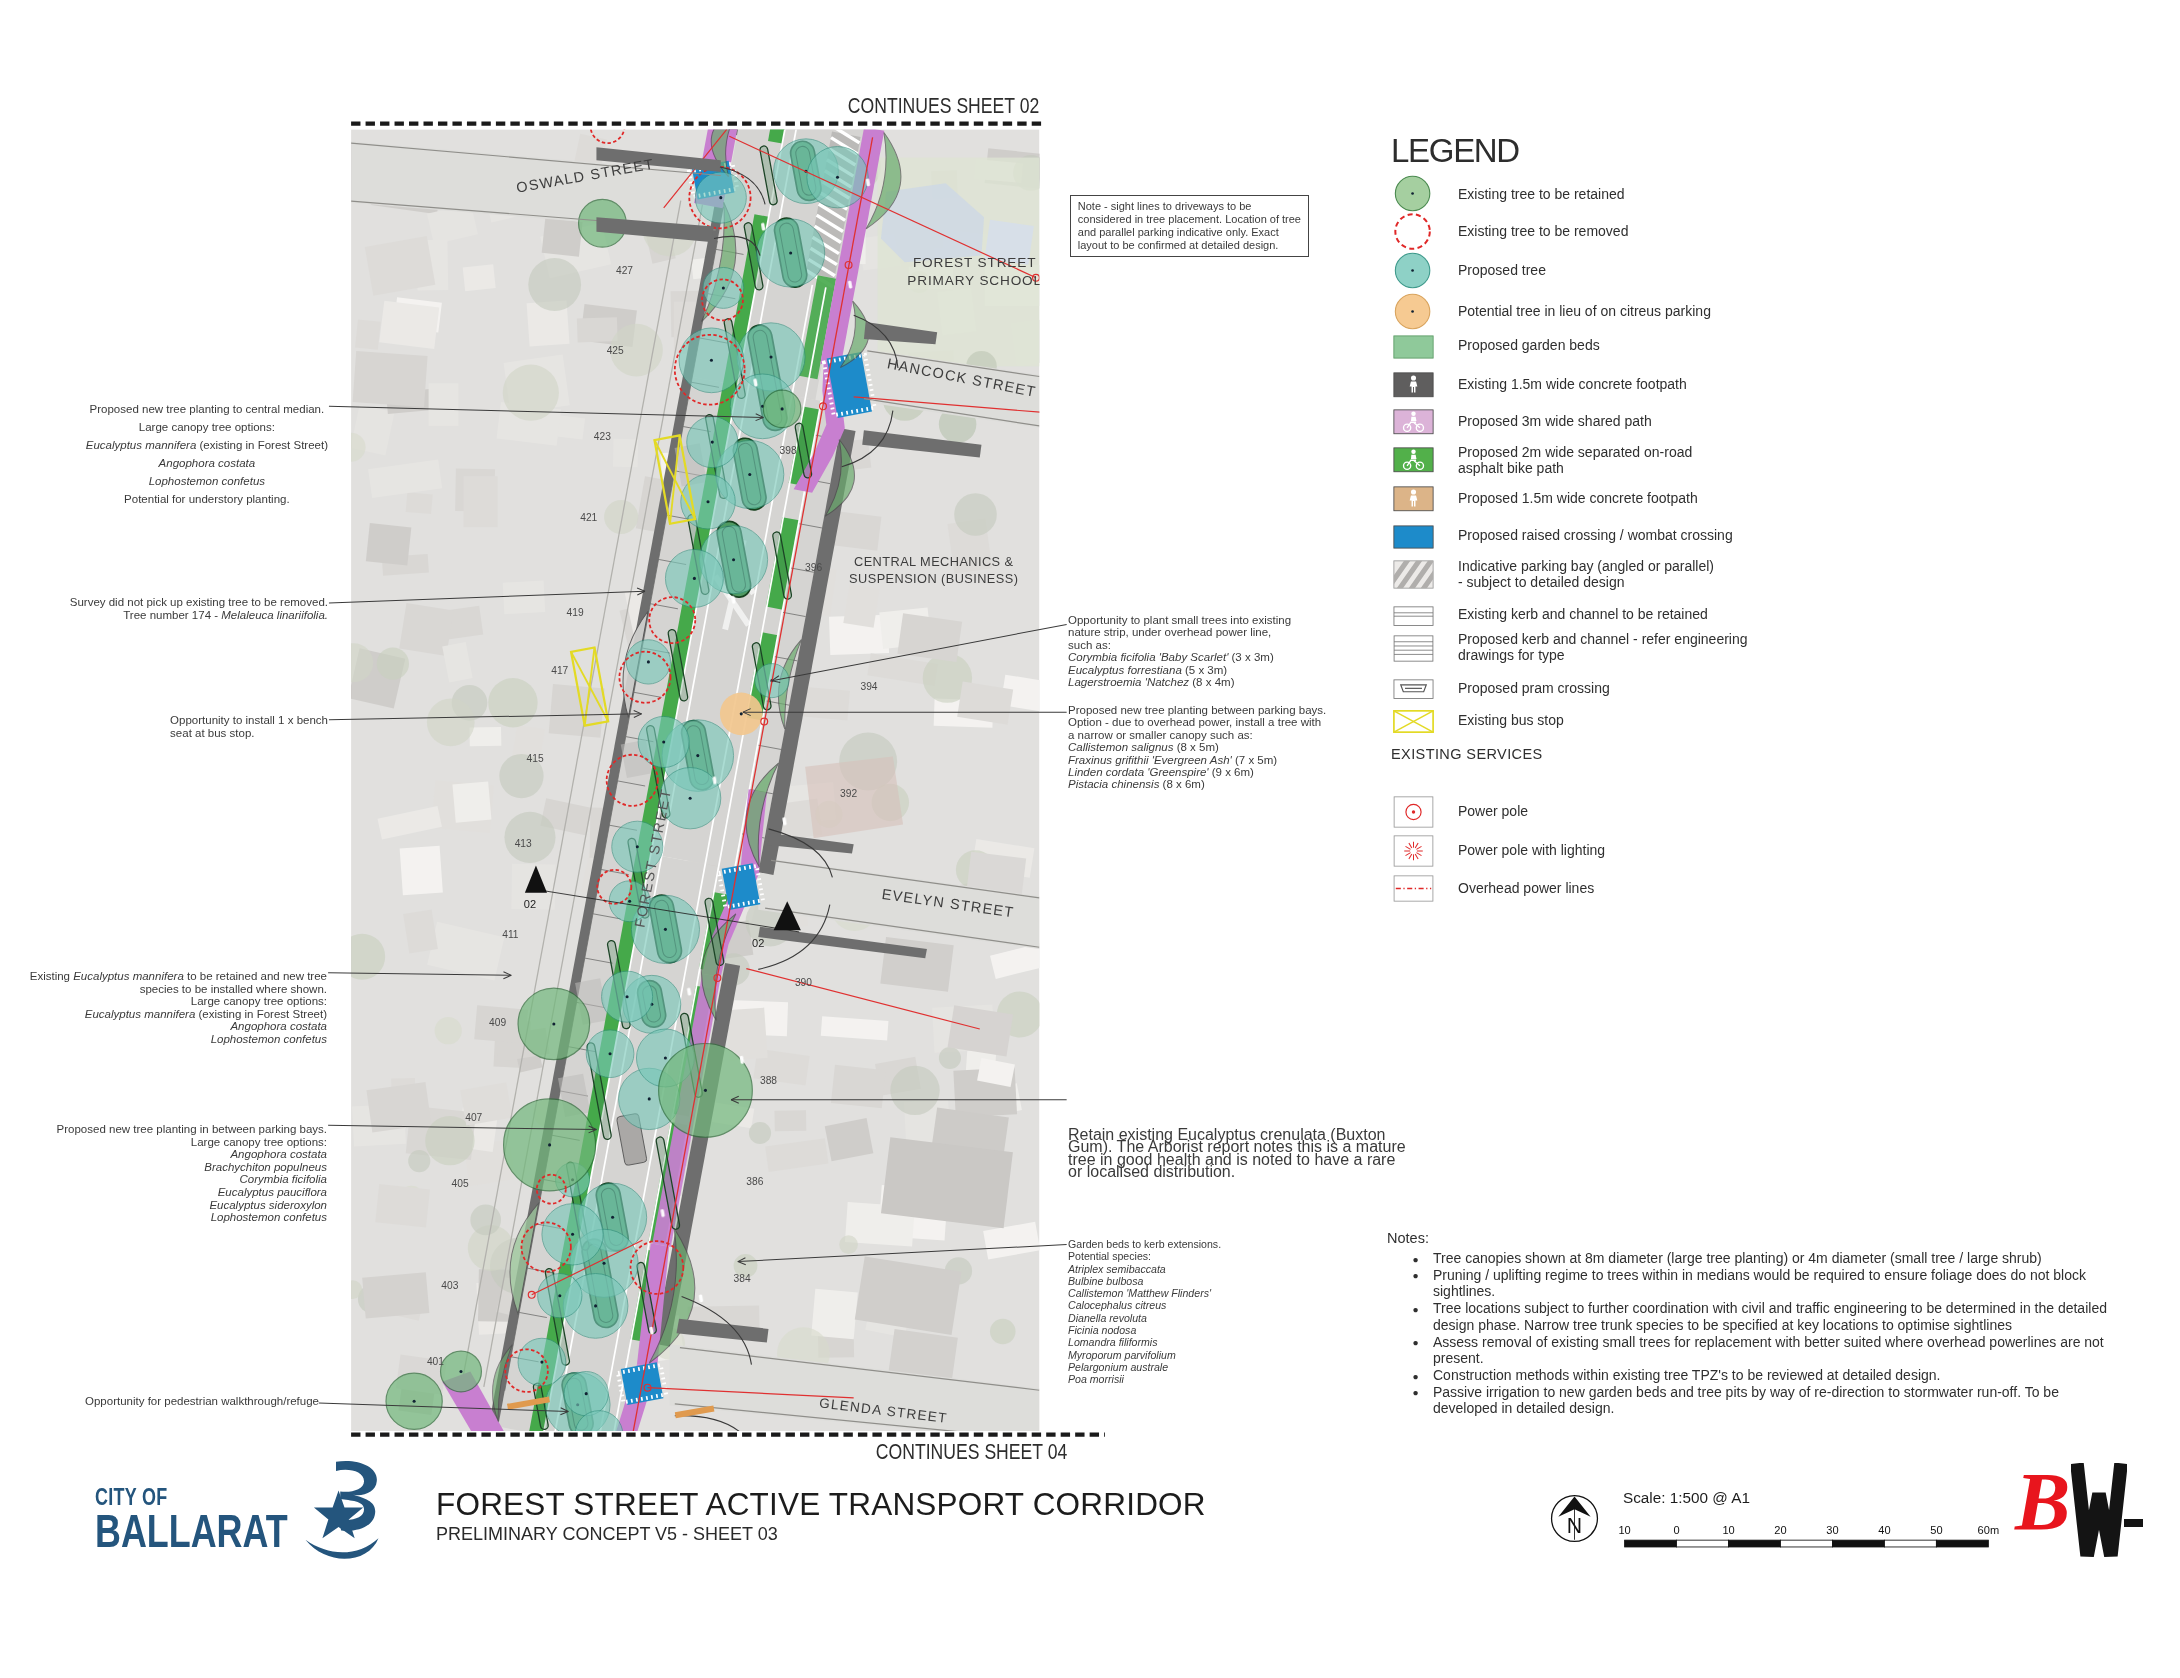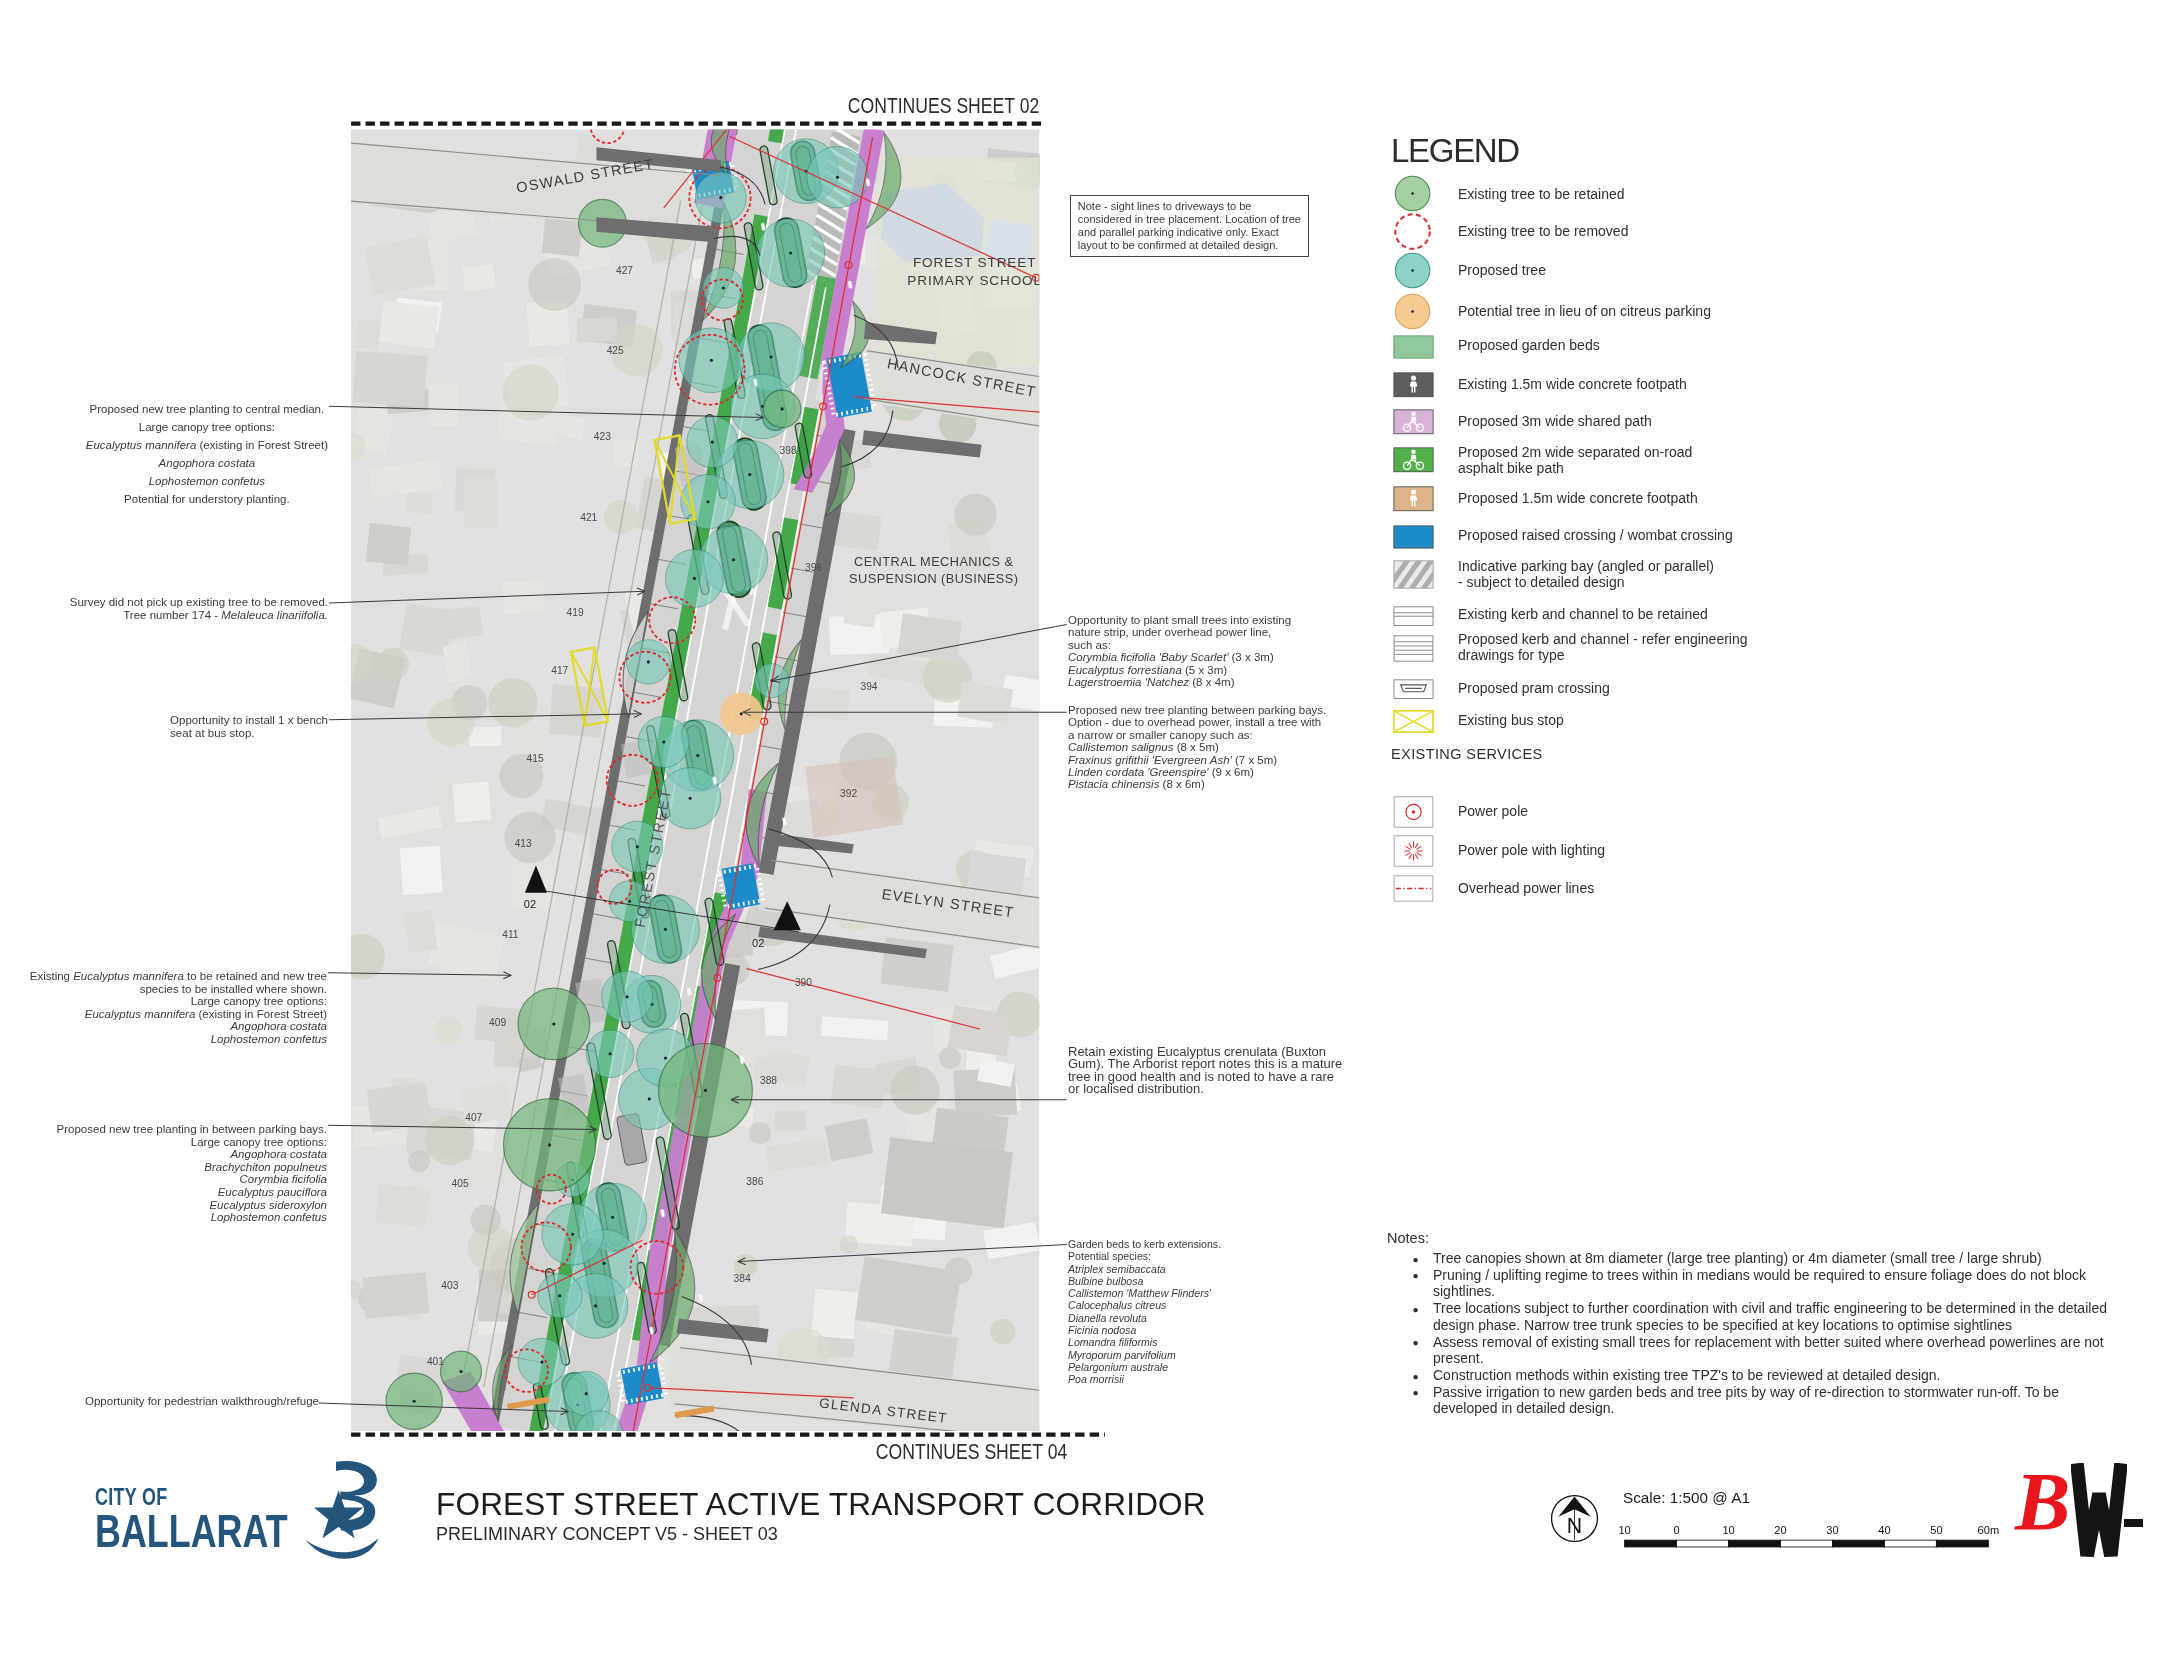--- a/index.html
+++ b/index.html
@@ -726,21 +726,21 @@
 <div style="position:absolute;right:1854px;top:1123px;text-align:right;font-size:11.5px;line-height:12.6px;color:#3a3a3a;white-space:nowrap">Proposed new tree planting in between parking bays.<br>Large canopy tree options:<br><i>Angophora costata</i><br><i>Brachychiton populneus</i><br><i>Corymbia ficifolia</i><br><i>Eucalyptus pauciflora</i><br><i>Eucalyptus sideroxylon</i><br><i>Lophostemon confetus</i></div>
 
 <div style="position:absolute;right:1862px;top:1395px;text-align:center;font-size:11.5px;line-height:12.6px;color:#3a3a3a;white-space:nowrap">Opportunity for pedestrian walkthrough/refuge</div>
 
 <div style="position:absolute;left:1070px;top:195px;border:1.3px solid #444;padding:4.3px 6.8px;font-size:11px;line-height:12.8px;color:#3a3a3a;white-space:nowrap">Note - sight lines to driveways to be<br>considered in tree placement. Location of tree<br>and parallel parking indicative only. Exact<br>layout to be confirmed at detailed design.</div>
 
 <div style="position:absolute;left:1068px;top:614px;font-size:11.5px;line-height:12.4px;color:#3a3a3a;white-space:nowrap">Opportunity to plant small trees into existing<br>nature strip, under overhead power line,<br>such as:<br><i>Corymbia ficifolia 'Baby Scarlet'</i> (3 x 3m)<br><i>Eucalyptus forrestiana</i> (5 x 3m)<br><i>Lagerstroemia 'Natchez</i> (8 x 4m)</div>
 
 <div style="position:absolute;left:1068px;top:704px;font-size:11.5px;line-height:12.4px;color:#3a3a3a;white-space:nowrap">Proposed new tree planting between parking bays.<br>Option - due to overhead power, install a tree with<br>a narrow or smaller canopy such as:<br><i>Callistemon salignus</i> (8 x 5m)<br><i>Fraxinus grifithii  'Evergreen Ash'</i> (7 x 5m)<br><i>Linden cordata 'Greenspire'</i> (9 x 6m)<br><i>Pistacia chinensis</i> (8 x 6m)</div>
 
-<div style="position:absolute;left:1068px;top:1046px;font-size:13px;line-height:12.4px;color:#3a3a3a;white-space:nowrap">Retain existing Eucalyptus crenulata (Buxton<br>Gum). The Arborist report notes this is a mature<br>tree in good health and is noted to have a rare<br>or localised distribution.</div>
+<div style="position:absolute;left:1068px;top:1129px;font-size:16px;line-height:12.4px;color:#3a3a3a;white-space:nowrap">Retain existing Eucalyptus crenulata (Buxton<br>Gum). The Arborist report notes this is a mature<br>tree in good health and is noted to have a rare<br>or localised distribution.</div>
 
 <div style="position:absolute;left:1068px;top:1238px;font-size:10.6px;line-height:12.3px;color:#3a3a3a;white-space:nowrap">Garden beds to kerb extensions.<br>Potential species:<br><i>Atriplex semibaccata</i><br><i>Bulbine bulbosa</i><br><i>Callistemon 'Matthew Flinders'</i><br><i>Calocephalus citreus</i><br><i>Dianella revoluta</i><br><i>Ficinia nodosa</i><br><i>Lomandra filiformis</i><br><i>Myroporum parvifolium</i><br><i>Pelargonium australe</i><br><i>Poa morrisii</i></div>
 
 <div style="position:absolute;right:1142px;top:93px;font-size:22px;color:#2d2d2d;white-space:nowrap;transform:scaleX(0.8);transform-origin:right top">CONTINUES SHEET 02</div>
 
 <div style="position:absolute;right:1114px;top:1439px;font-size:22px;color:#2d2d2d;white-space:nowrap;transform:scaleX(0.8);transform-origin:right top">CONTINUES SHEET 04</div>
 
 <div style="position:absolute;left:1391px;top:132px;font-size:33px;color:#2d2d2d;letter-spacing:-1.3px">LEGEND</div>
 
 <div style="position:absolute;left:1393px;top:175px"><svg width="40" height="37" viewBox="0 0 47 44">

